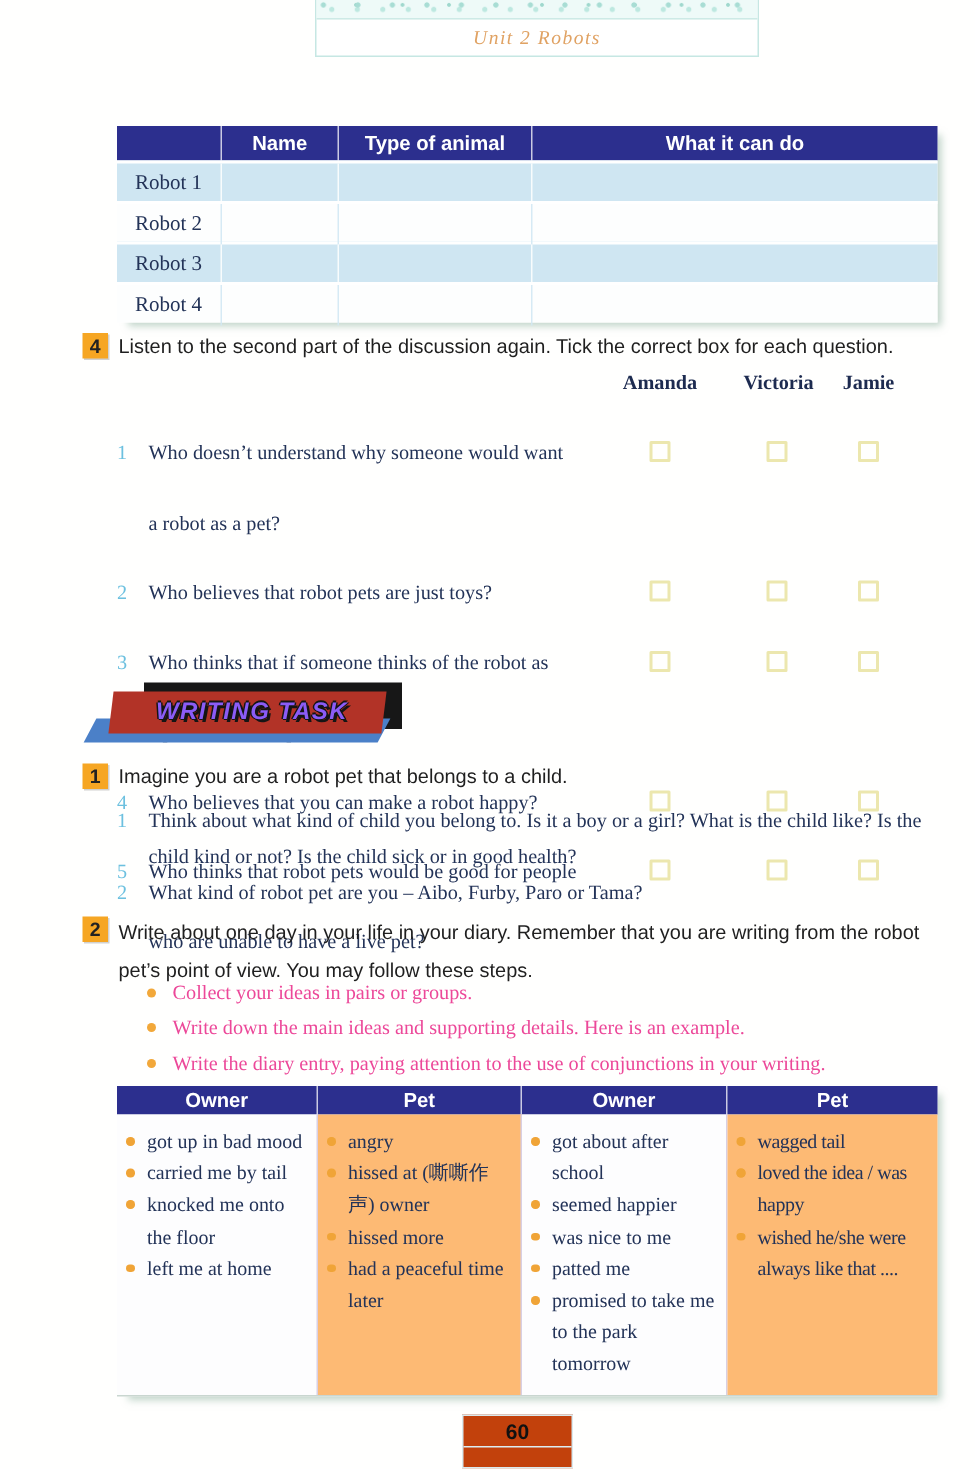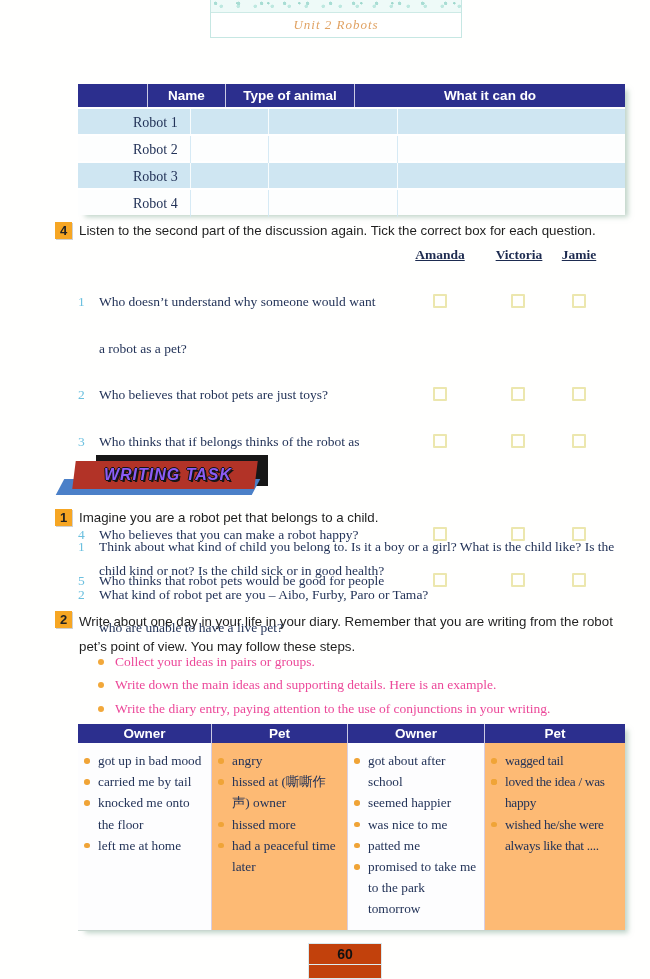--- a/index.html
+++ b/index.html
@@ -4,21 +4,21 @@
 <style>
   * { margin:0; padding:0; box-sizing:border-box; }
   body { background:#ffffff; font-family:"Liberation Sans", sans-serif; }
   #page {
     position:relative; width:650px; height:979px; margin:0 auto;
     background:#fffffe; overflow:hidden;
   }
 
   
   .unit-band {
-    position:absolute; left:210px; top:0; width:252px; height:38px;
+    position:absolute; left:210px; top:0; width:296px; height:38px;
     border:1px solid #c6e7e3; border-top:none; background:#fff;
   }
   .unit-band .speckle {
     height:13px; border-bottom:1px solid #cdeae6;
     background-color:#eefaf8;
     background-image:
       radial-gradient(circle at 20% 30%, #a8ddd4 0 1.5px, transparent 2px),
       radial-gradient(circle at 60% 70%, #bde8e0 0 1.5px, transparent 2px),
       radial-gradient(circle at 85% 25%, #9fd8cd 0 1px, transparent 1.5px);
     background-size:23px 11px, 17px 9px, 31px 13px;
@@ -34,21 +34,21 @@
     box-shadow:5px 4px 5px -2px rgba(130,170,150,.5);
     background:#fff;
   }
   .rt-row { display:grid; grid-template-columns:70px 78px 129px 1fr; }
   .rt-head { background:#2c2f8e; height:23px; }
   .rt-head .cell {
     color:#fff; font:bold 13.5px "Liberation Sans", sans-serif;
     text-align:center; line-height:23px; border-right:1px solid rgba(255,255,255,.75);
   }
   .rt-head .cell:last-child { border-right:none; }
-  .rt-body { height:27px; border-top:2px solid #fff;padding-left:43px; }
+  .rt-body { height:27px; border-top:2px solid #fff; }
   .rt-body.alt  { background:#cfe6f2; }
   .rt-body.plain{ background:#fdfefe; }
   .rt-body .cell { border-right:1px solid rgba(210,232,244,.9); }
   .rt-body.alt .cell { border-right:1px solid rgba(255,255,255,.85); }
   .rt-body .cell:last-child { border-right:none; }
   .rt-label {
     font:14px "Liberation Serif", serif; color:#233358;
     padding-left:12px; line-height:27px;
   }
 
@@ -62,21 +62,21 @@
   }
   .task-text {
     margin-left:7px; font:13.3px/20px "Liberation Sans", sans-serif; color:#1f1f1f;
   }
   .nowrap { white-space:nowrap; }
 
   
   .people-row { position:absolute; top:247px; left:0; width:650px; height:18px; }
   .person {
     position:absolute; width:72px; text-align:center;
-    font:bold 13.5px "Liberation Serif", serif; color:#1d2b50;text-decoration:underline;
+    font:bold 13.5px "Liberation Serif", serif; color:#1d2b50;
   }
 
   
   .q-list { position:absolute; left:78px; top:267px; width:560px; }
   .q-row { position:relative; margin-bottom:2px; }
   .q-num {
     position:absolute; left:0; top:0;
     font:13.5px/23.5px "Liberation Serif", serif; color:#6cc0df;
   }
   .q-text { margin-left:21px; }
@@ -237,21 +237,21 @@
       <div class="q-boxes">
         <span class="cbx c1"></span>
         <span class="cbx c2"></span>
         <span class="cbx c3"></span>
       </div>
     </div>
 
     <div class="q-row">
       <span class="q-num">3</span>
       <div class="q-text">
-        <span class="q-line">Who thinks that if belongs thinks of the robot as</span>
+        <span class="q-line">Who thinks that if someone thinks of the robot as</span>
         <span class="q-line">a pet, then it is a pet?</span>
       </div>
       <div class="q-boxes">
         <span class="cbx c1"></span>
         <span class="cbx c2"></span>
         <span class="cbx c3"></span>
       </div>
     </div>
 
     <div class="q-row">

